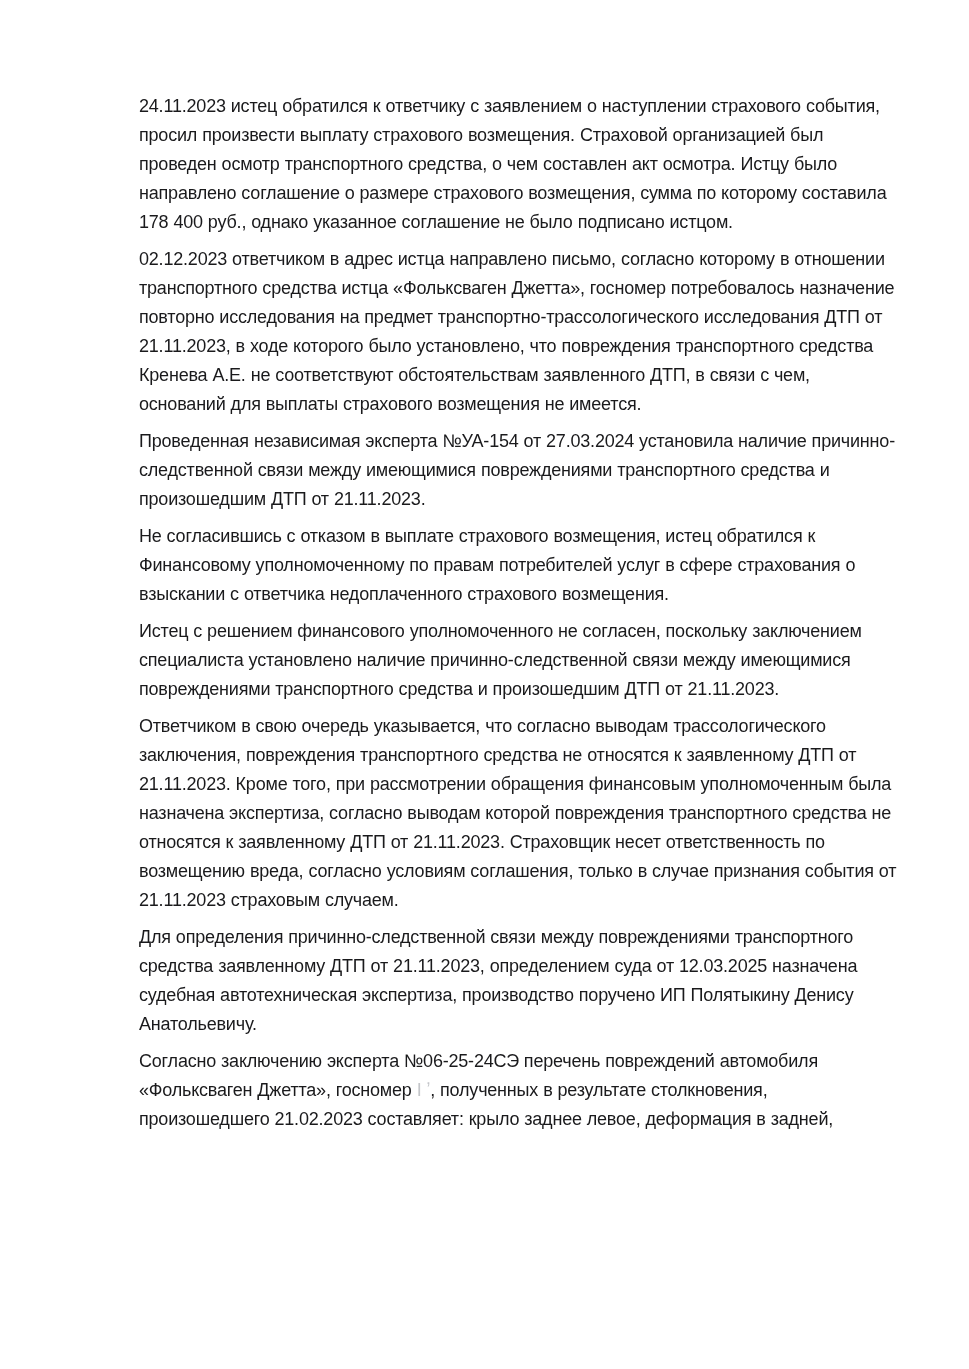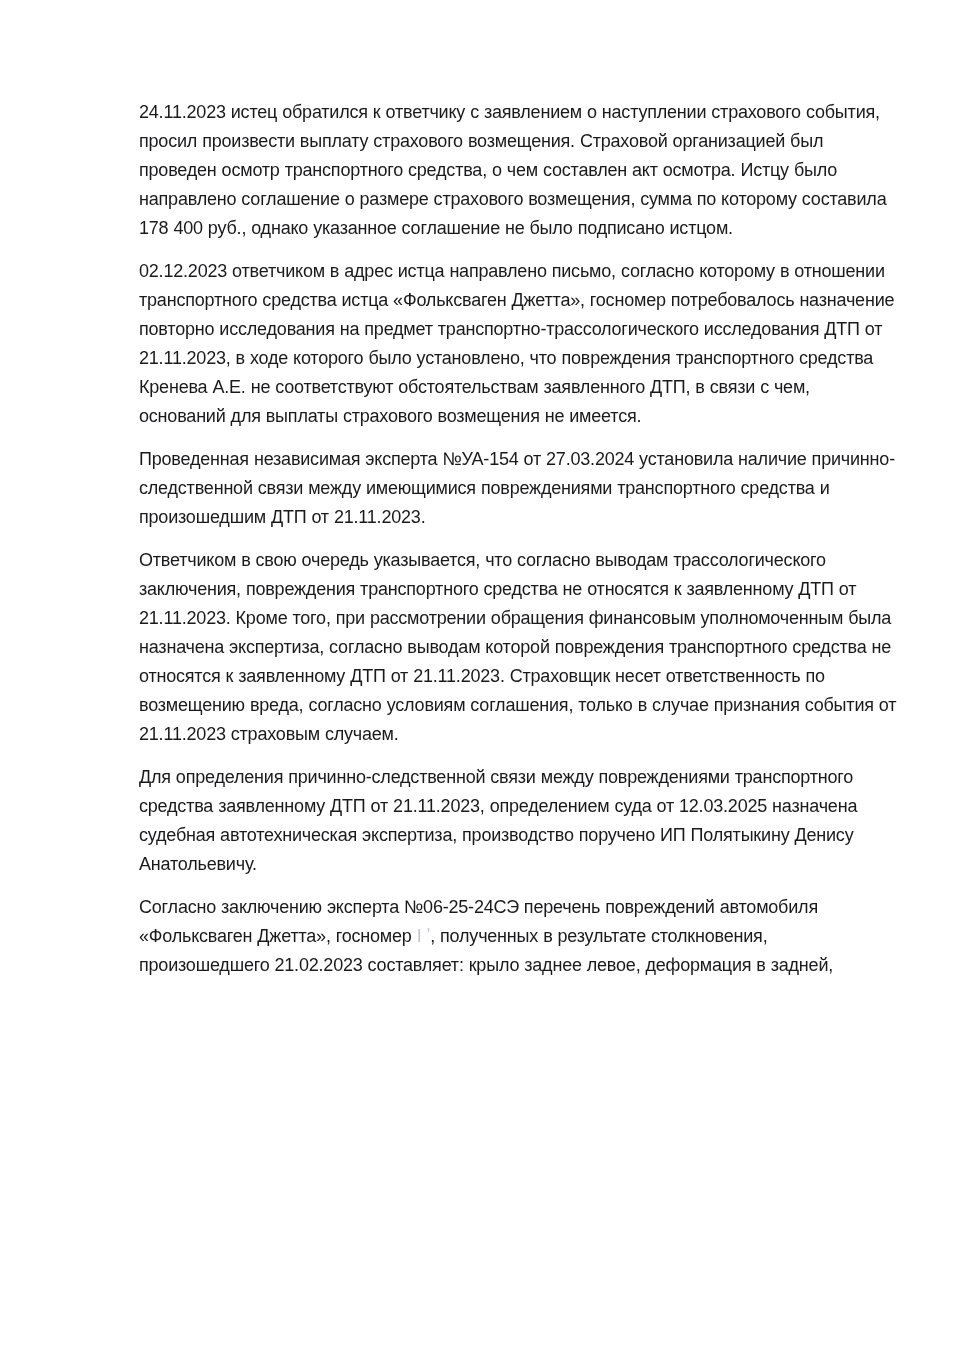--- a/index.html
+++ b/index.html
@@ -18,38 +18,40 @@
     height: 1369px;
     background: #ffffff;
     box-sizing: border-box;
   }
   .doc {
     padding: 84px 66px 0 139px;
     width: 762px;
     box-sizing: content-box;
   }
   .para {
-    margin: 14px 0 7px 0;
+    margin: 8px 0 7px 0;
     font-size: 18px;
     line-height: 29px;
     letter-spacing: -0.2px;
     color: #1a1a1c;
     text-align: left;
     word-spacing: 0.2px;
   }
   .muted {
     color: #c4c6ca;
     text-align: right;
   }
 </style>
 </head>
 <body>
 
 <main class="page">
   <article class="doc" id="doc">
       <p class="para"><span>24.11.2023 истец обратился к ответчику с заявлением о наступлении страхового события, просил произвести выплату страхового возмещения. Страховой организацией был проведен осмотр транспортного средства, о чем составлен акт осмотра. Истцу было направлено соглашение о размере страхового возмещения, сумма по которому составила 178 400 руб., однако указанное соглашение не было подписано истцом.</span></p>
       <p class="para"><span>02.12.2023 ответчиком в адрес истца направлено письмо, согласно которому в отношении транспортного средства истца «Фольксваген Джетта», госномер потребовалось назначение повторно исследования на предмет транспортно-трассологического исследования ДТП от 21.11.2023, в ходе которого было установлено, что повреждения транспортного средства Кренева А.Е. не соответствуют обстоятельствам заявленного ДТП, в связи с чем, оснований для выплаты страхового возмещения не имеется.</span></p>
       <p class="para"><span>Проведенная независимая эксперта №УА-154 от 27.03.2024 установила наличие причинно-следственной связи между имеющимися повреждениями транспортного средства и произошедшим ДТП от 21.11.2023.</span></p>
+      <p class="para"><span>Не согласившись с отказом в выплате страхового возмещения, истец обратился к Финансовому уполномоченному по правам потребителей услуг в сфере страхования о взыскании с ответчика недоплаченного страхового возмещения.</span></p>
+      <p class="para"><span>Истец с решением финансового уполномоченного не согласен, поскольку заключением специалиста установлено наличие причинно-следственной связи между имеющимися повреждениями транспортного средства и произошедшим ДТП от 21.11.2023.</span></p>
       <p class="para"><span>Ответчиком в свою очередь указывается, что согласно выводам трассологического заключения, повреждения транспортного средства не относятся к заявленному ДТП от 21.11.2023. Кроме того, при рассмотрении обращения финансовым уполномоченным была назначена экспертиза, согласно выводам которой повреждения транспортного средства не относятся к заявленному ДТП от 21.11.2023. Страховщик несет ответственность по возмещению вреда, согласно условиям соглашения, только в случае признания события от 21.11.2023 страховым случаем.</span></p>
       <p class="para"><span>Для определения причинно-следственной связи между повреждениями транспортного средства заявленному ДТП от 21.11.2023, определением суда от 12.03.2025 назначена судебная автотехническая экспертиза, производство поручено ИП Полятыкину Денису Анатольевичу.</span></p>
       <p class="para"><span>Согласно заключению эксперта №06-25-24СЭ перечень повреждений автомобиля «Фольксваген Джетта», госномер </span><span class="muted">І ʼ</span><span>, полученных в результате столкновения, произошедшего 21.02.2023 составляет: крыло заднее левое, деформация в задней,</span></p>
     </article>
 </main>
 
 </body></html>

